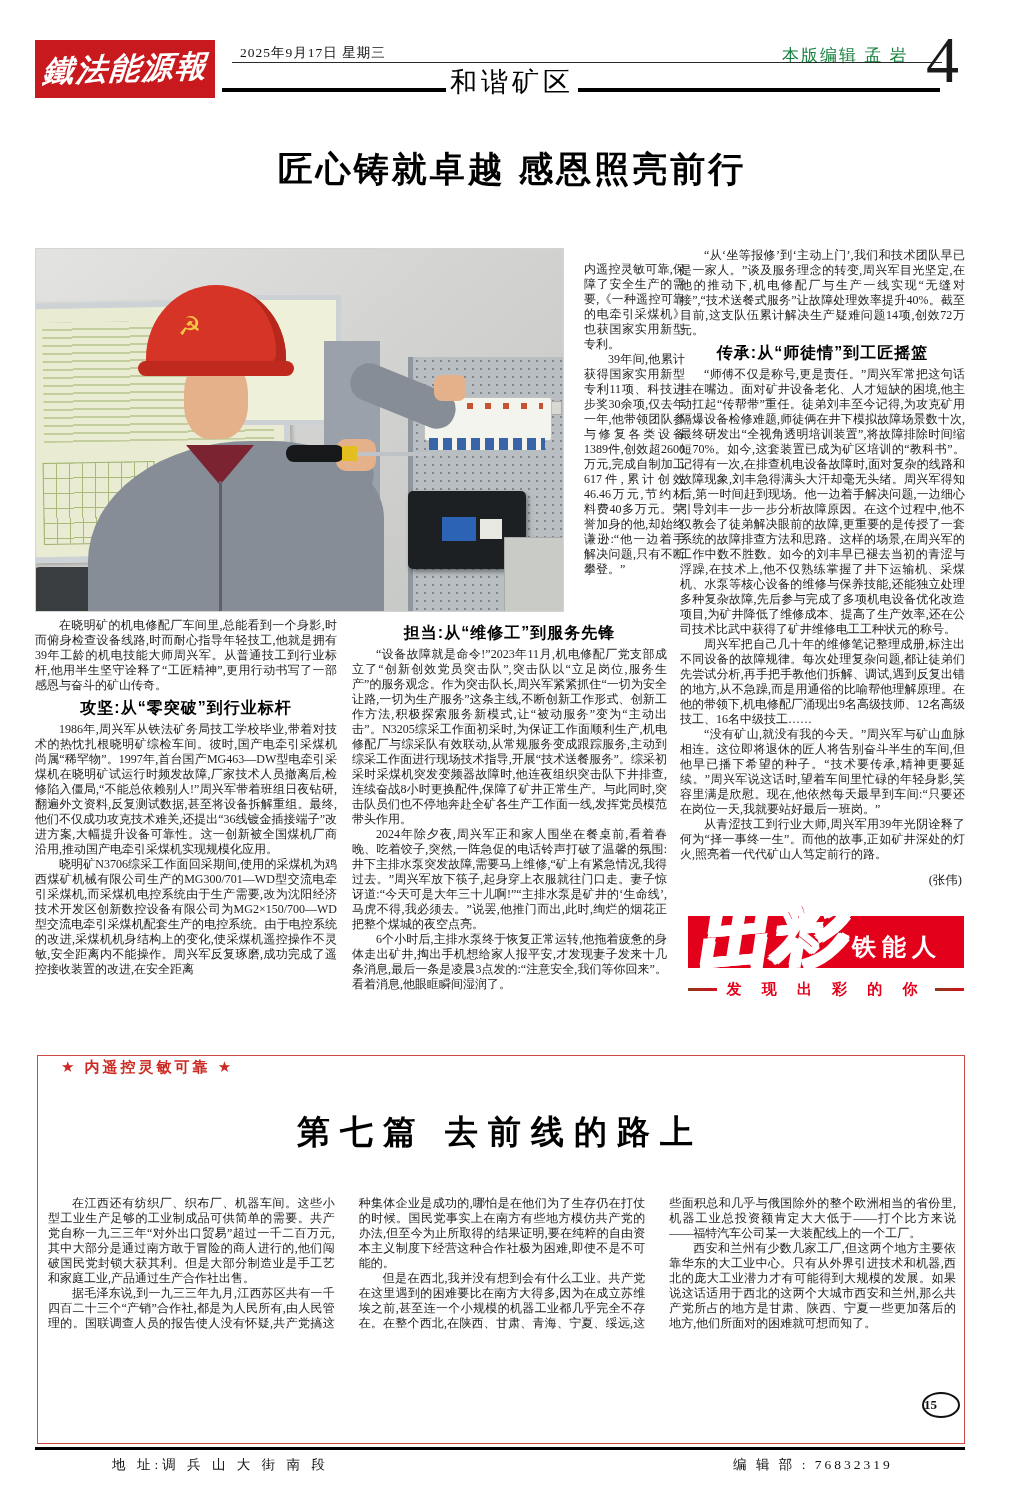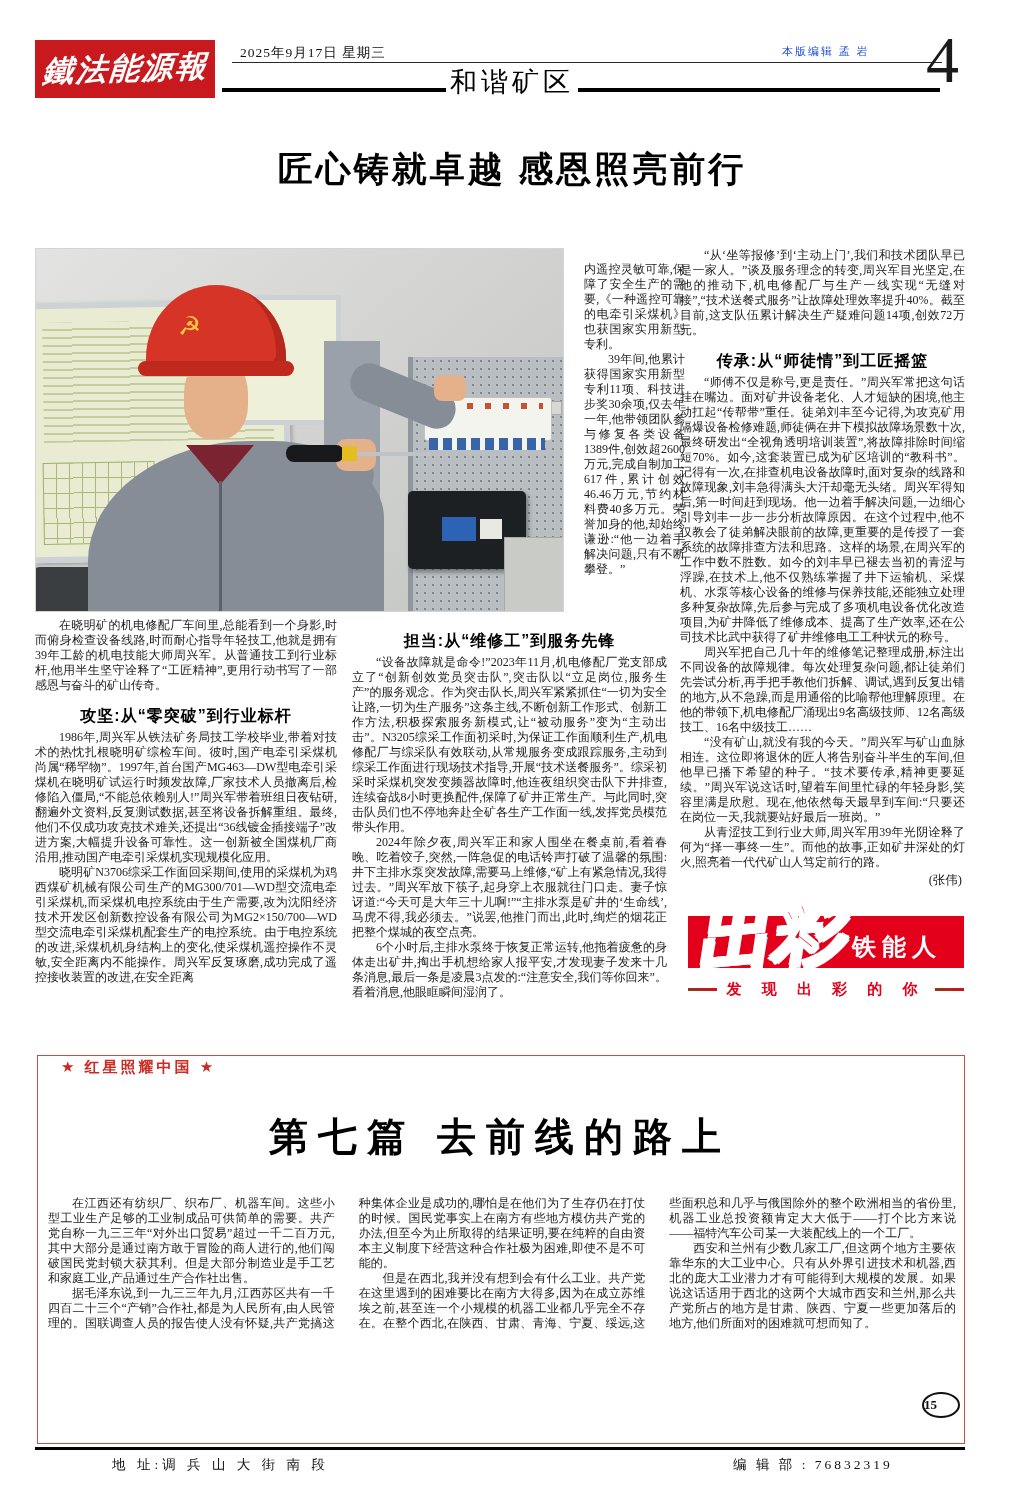--- a/index.html
+++ b/index.html
@@ -7,36 +7,36 @@
        font-family:"Liberation Serif","DejaVu Serif",serif;color:#1b1b1b;overflow:hidden;}
   .abs{position:absolute;}
 
   
   .masthead{left:35px;top:40px;width:180px;height:58px;background:#c8191e;
             display:flex;align-items:center;justify-content:center;}
   .masthead-title{color:#fff;font-size:31px;font-weight:bold;font-style:italic;
                   letter-spacing:2px;transform:skewX(-6deg) rotate(-2deg);
                   font-family:"Liberation Serif",serif;white-space:nowrap;}
   .dateline{left:240px;top:44px;font-size:13.5px;letter-spacing:1px;color:#111;}
-  .editorline{left:782px;top:44px;font-size:11px;letter-spacing:2px;color:#1d4ed8;}
+  .editorline{left:782px;top:44px;font-size:17px;letter-spacing:2px;color:#15803d;}
   .rule-thin{left:232px;top:62px;width:710px;height:1px;background:#2a2a2a;}
   .section-title{left:0;top:64px;width:1024px;text-align:center;font-size:27px;font-weight:normal;
                  font-family:"Liberation Sans","DejaVu Sans",sans-serif;letter-spacing:4px;color:#000;}
   .rule-thick-l{left:222px;top:88px;width:224px;height:4px;background:#000;}
   .rule-thick-r{left:578px;top:88px;width:362px;height:4px;background:#000;}
   .page-number{left:926px;top:22px;font-size:66px;font-family:"Liberation Serif",serif;color:#1a1a1a;}
 
   
   .headline1{left:0;top:146px;width:1024px;text-align:center;font-size:35px;font-weight:bold;
              font-family:"Liberation Sans","DejaVu Sans",sans-serif;letter-spacing:3px;color:#000;white-space:nowrap;}
 
   .bodytext{font-size:12px;line-height:1.25;text-align:justify;color:#1c1c1c;overflow:hidden;}
   .bodytext p{margin:0;text-indent:2em;}
   .colhead{font-family:"Liberation Sans","DejaVu Sans",sans-serif;font-weight:bold;font-size:16px;
-           text-align:center;text-indent:0;margin:13px 0 4px;color:#000;letter-spacing:1px;}
+           text-align:center;text-indent:0;margin:5px 0 4px;color:#000;letter-spacing:1px;}
   .colL{left:35px;top:618px;width:302px;height:424px;}
   .colM{left:352px;top:618px;width:315px;height:424px;}
   .colA{left:584px;top:248px;width:101px;height:364px;margin-top:14px;}
   .colR{left:680px;top:248px;width:285px;height:642px;}
   .byline{left:872px;top:872px;width:90px;text-align:right;font-size:12.5px;color:#1c1c1c;}
 
   
   .photo{left:35px;top:248px;width:527px;height:362px;overflow:hidden;
          background:linear-gradient(140deg,#e3e4e1 0%,#d4d5d2 45%,#c3c5c2 100%);border:1px solid #d4d4d2;}
   .poster1{position:absolute;left:-8px;top:52px;width:250px;height:248px;background:#e9ecd2;
@@ -97,21 +97,21 @@
                  text-shadow:-2px -2px 0 #fff,2px -2px 0 #fff,-2px 2px 0 #fff,2px 2px 0 #fff;}
   .banner-tagrow{left:688px;top:980px;width:276px;display:flex;align-items:center;justify-content:center;gap:10px;}
   .tag-dash{width:52px;height:3px;background:linear-gradient(90deg,#8a3a1c,#d50f1e);}
   .tag-text{color:#e3001b;font-size:15px;font-weight:bold;letter-spacing:8px;
             font-family:"Liberation Sans","DejaVu Sans",sans-serif;white-space:nowrap;}
 
   
   .box2{left:37px;top:1055px;width:926px;height:387px;border:1px solid #cc4a44;}
   .series-label{left:55px;top:1058px;font-size:15px;font-weight:bold;color:#cc2a22;
                 font-family:"Liberation Sans","DejaVu Sans",sans-serif;letter-spacing:3px;background:#fff;padding:0 6px;}
-  .headline2{left:37px;top:1110px;width:926px;text-align:center;font-size:39px;font-weight:bold;
+  .headline2{left:37px;top:1110px;width:926px;text-align:center;font-size:33px;font-weight:bold;
              font-family:"Liberation Sans","DejaVu Sans",sans-serif;letter-spacing:10px;color:#000;white-space:nowrap;}
   .cols2{left:48px;top:1196px;width:908px;height:242px;column-count:3;column-gap:24px;}
   .pagemarker{left:922px;top:1392px;width:34px;height:22px;border:2px solid #111;border-radius:50%;
               font-size:13px;font-weight:bold;line-height:22px;color:#111;background:#fff;}
 
   
   .footer-rule{left:35px;top:1447px;width:930px;height:3px;background:#000;}
   .footer-left{left:112px;top:1456px;font-size:13.5px;letter-spacing:4px;color:#111;}
   .footer-right{left:733px;top:1456px;font-size:13.5px;letter-spacing:3px;color:#111;}
 </style>
@@ -199,21 +199,21 @@
   <span class="banner-title">铁能人</span>
 </div>
 <div class="abs banner-callig">出彩</div>
 <div class="abs banner-tagrow">
   <span class="tag-dash"></span>
   <span class="tag-text">发 现 出 彩 的 你</span>
   <span class="tag-dash"></span>
 </div>
 
 <div class="abs box2"></div>
-<div class="abs series-label">★ 红星照耀中国 ★</div>
+<div class="abs series-label">★ 内遥控灵敏可靠 ★</div>
 <div class="abs headline2">第七篇  去前线的路上</div>
 <div class="abs bodytext cols2">
   <p>在江西还有纺织厂、织布厂、机器车间。这些小型工业生产足够的工业制成品可供简单的需要。共产党自称一九三三年“对外出口贸易”超过一千二百万元,其中大部分是通过南方敢于冒险的商人进行的,他们闯破国民党封锁大获其利。但是大部分制造业是手工艺和家庭工业,产品通过生产合作社出售。</p>
   <p>据毛泽东说,到一九三三年九月,江西苏区共有一千四百二十三个“产销”合作社,都是为人民所有,由人民管理的。国联调查人员的报告使人没有怀疑,共产党搞这种集体企业是成功的,哪怕是在他们为了生存仍在打仗的时候。国民党事实上在南方有些地方模仿共产党的办法,但至今为止所取得的结果证明,要在纯粹的自由资本主义制度下经营这种合作社极为困难,即使不是不可能的。</p>
   <p>但是在西北,我并没有想到会有什么工业。共产党在这里遇到的困难要比在南方大得多,因为在成立苏维埃之前,甚至连一个小规模的机器工业都几乎完全不存在。在整个西北,在陕西、甘肃、青海、宁夏、绥远,这些面积总和几乎与俄国除外的整个欧洲相当的省份里,机器工业总投资额肯定大大低于——打个比方来说——福特汽车公司某一大装配线上的一个工厂。</p>
   <p>西安和兰州有少数几家工厂,但这两个地方主要依靠华东的大工业中心。只有从外界引进技术和机器,西北的庞大工业潜力才有可能得到大规模的发展。如果说这话适用于西北的这两个大城市西安和兰州,那么共产党所占的地方是甘肃、陕西、宁夏一些更加落后的地方,他们所面对的困难就可想而知了。</p>
 </div>
 <div class="abs pagemarker">15</div>
 
 <div class="abs footer-rule"></div>

